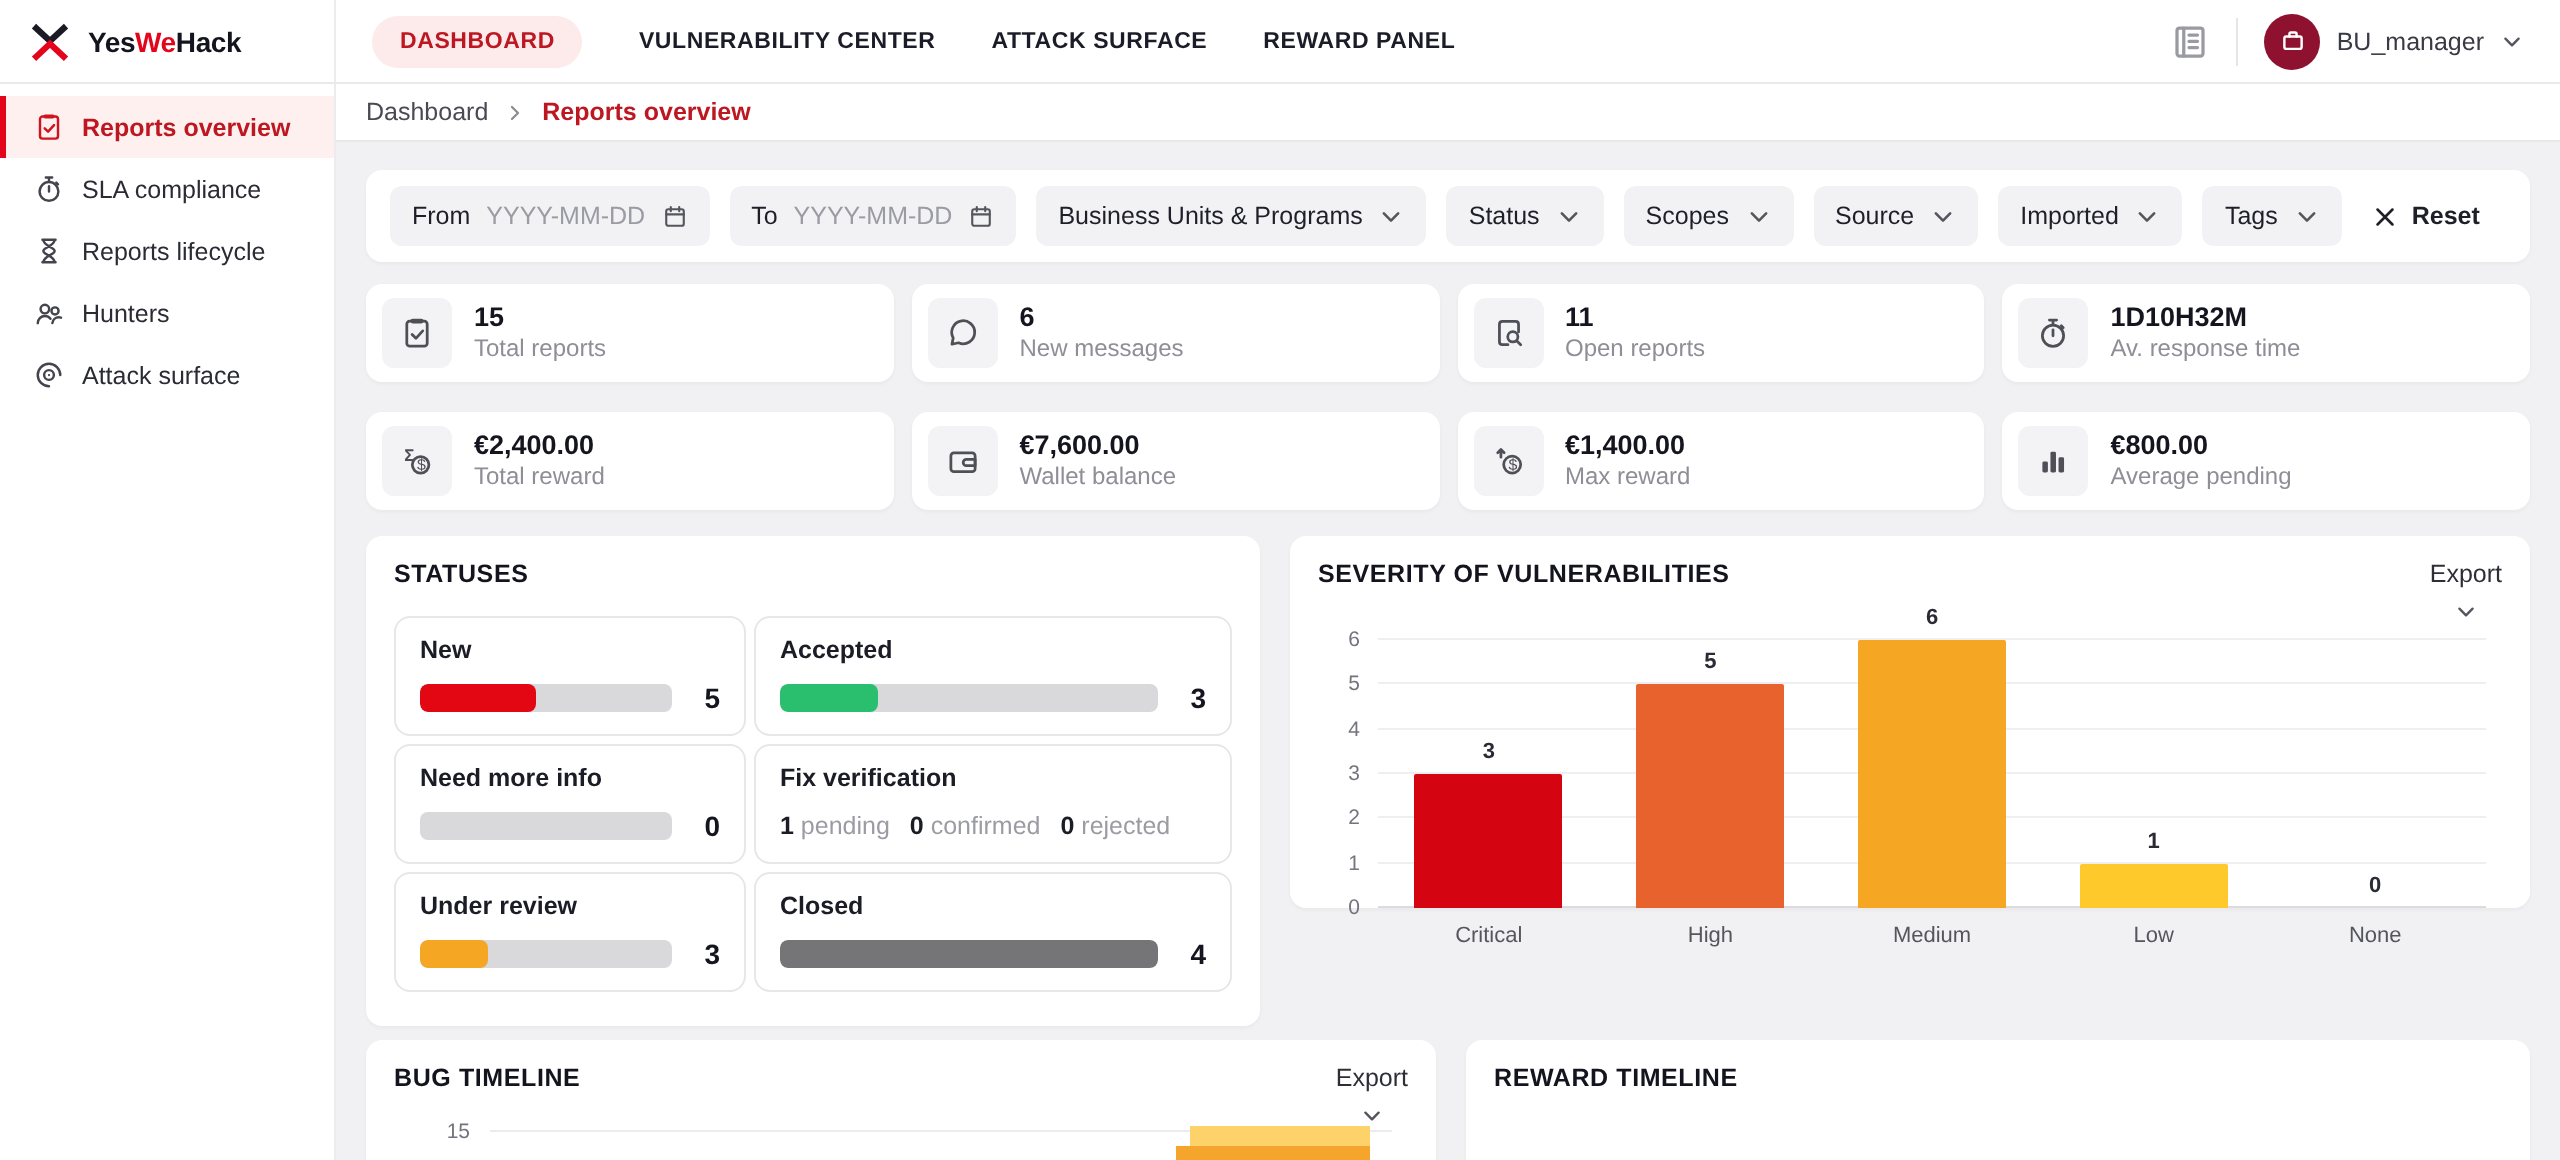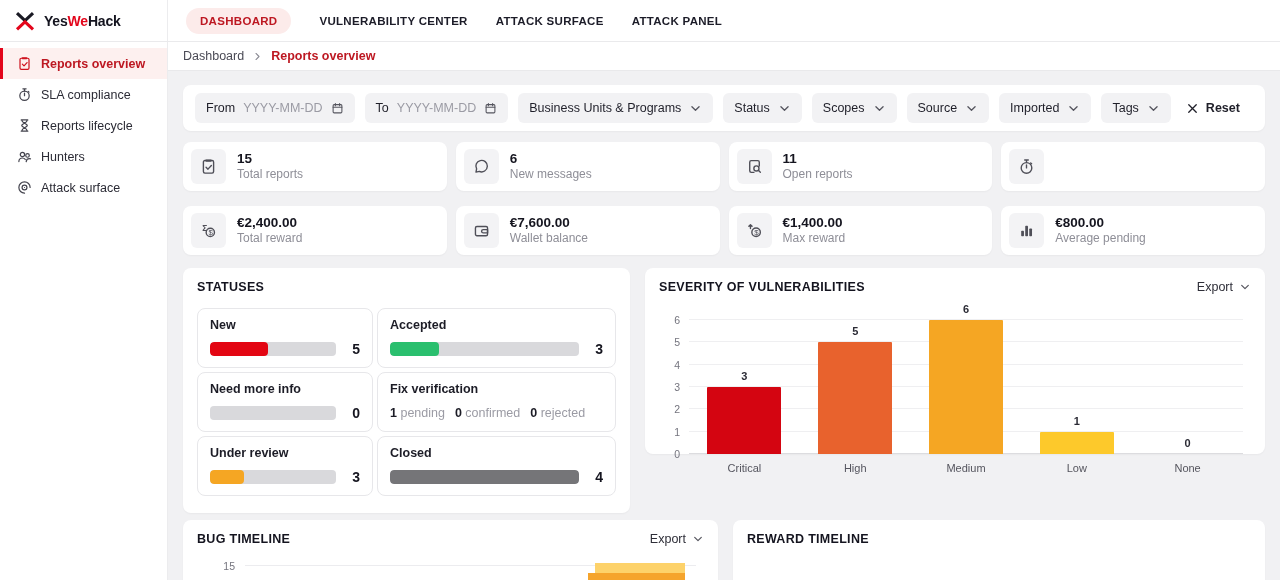--- a/index.html
+++ b/index.html
@@ -72,21 +72,21 @@
     display:flex; align-items:center; justify-content:center; color:#4f4f58; }
   .stat-icon svg { width:17px; height:17px; }
   .stat-value { font-size:13.5px; font-weight:bold; color:#15151f; line-height:1.3; }
   .stat-label { font-size:12px; color:#8e8e97; line-height:1.3; }
 
   
   .panel-row { display:flex; gap:15px; margin-top:13px; }
   .panel { padding:12px 14px; }
   .panel-head { display:flex; align-items:flex-start; justify-content:space-between; height:18px; }
   .panel-title { font-size:12.5px; font-weight:bold; color:#14141f; letter-spacing:.3px; }
-  .export { display:flex; align-items:center; gap:6px; font-size:12.5px; color:#2e2e38; cursor:pointer; }
+  .export { display:flex; align-items:center; gap:6px; font-size:12.5px; color:#2e2e38; cursor:pointer;flex-direction:column; }
 
   
   .statuses-panel { width:447px; min-width:447px; height:245px; }
   .status-grid { display:grid; grid-template-columns:176px 1fr; gap:4px; margin-top:10px; }
   .status-card { border:1px solid #e7e7ea; border-radius:8px; padding:9px 12px 10px; }
   .status-label { font-size:12.5px; font-weight:bold; color:#1c1c26; margin-bottom:9px; }
   .status-bar-row { display:flex; align-items:center; gap:12px; }
   .track { flex:1; height:14px; background:#d9d9dc; border-radius:4px; overflow:hidden; }
   .fill { height:100%; border-radius:4px; }
   .status-value { font-size:14px; font-weight:bold; color:#15151f; min-width:12px; text-align:right; }
@@ -124,22 +124,47 @@
         <path d="M4.5 4.5l7.5 7 7.5-7" stroke="#1a1a24" stroke-width="3.4"></path>
         <path d="M4.5 20l7.5-7 7.5 7" stroke="#e3051b" stroke-width="3.4"></path>
       </svg>
     </span>
     <span class="logo-text"><span>Yes</span><span class="red">We</span><span>Hack</span></span>
   </div>
   <nav class="main-nav" id="main-nav">
       <div class="nav-item active">DASHBOARD</div>
       <div class="nav-item">VULNERABILITY CENTER</div>
       <div class="nav-item">ATTACK SURFACE</div>
-      <div class="nav-item">ATTACK PANEL</div>
+      <div class="nav-item">REWARD PANEL</div>
     </nav>
+  <div class="topbar-right">
+    <span class="ic icon-btn">
+        <svg width="20" height="20" viewBox="0 0 16 16" fill="none" stroke="currentColor" stroke-width="1.3" stroke-linecap="round" stroke-linejoin="round">
+          <rect x="2.8" y="2.4" width="10.4" height="11.2" rx="1"></rect>
+          <path d="M5.5 2.4v11.2M7.6 5.2h3.4M7.6 7.7h3.4M7.6 10.2h3.4&gt;"></path>
+        </svg>
+      </span>
+    <span class="tb-divider"></span>
+    <div class="user-menu">
+      <span class="avatar">
+          <span class="ic">
+            <svg width="15" height="15" viewBox="0 0 16 16" fill="none" stroke="currentColor" stroke-width="1.3" stroke-linecap="round" stroke-linejoin="round">
+              <rect x="3.4" y="5.6" width="9.2" height="6.6" rx="1"></rect>
+              <path d="M6.1 5.6V4.3c0-.4.3-.8.8-.8h2.2c.5 0 .8.4.8.8v1.3"></path>
+            </svg>
+          </span>
+        </span>
+      <span class="user-name">BU_manager</span>
+      <span class="ic chev">
+          <svg width="16" height="16" viewBox="0 0 16 16" fill="none" stroke="currentColor" stroke-width="1.3" stroke-linecap="round" stroke-linejoin="round">
+            <path d="M3.6 5.8L8 10.2l4.4-4.4" stroke-width="1.6"></path>
+          </svg>
+        </span>
+    </div>
+  </div>
 </header>
 
 <aside class="sidebar" id="sidebar">
     <div class="side-item active">
       <span class="ic">
         <svg width="16" height="16" viewBox="0 0 16 16" fill="none" stroke="currentColor" stroke-width="1.3" stroke-linecap="round" stroke-linejoin="round">
           <rect x="3.2" y="2.4" width="9.6" height="11.8" rx="1.4"></rect>
           <path d="M6 2.4h4" stroke-width="2.2"></path>
           <path d="M5.7 8.7l1.8 1.8 3.2-3.5"></path>
         </svg>
@@ -314,20 +339,24 @@
           <div class="stat-value">11</div>
           <div class="stat-label">Open reports</div>
         </div>
       </div>
       <div class="card stat-card">
         <div class="stat-icon">
           <svg width="16" height="16" viewBox="0 0 16 16" fill="none" stroke="currentColor" stroke-width="1.3" stroke-linecap="round" stroke-linejoin="round">
             <circle cx="8" cy="9.3" r="5"></circle>
             <path d="M6.3 1.9h3.4M8 2.2v2M8 9.3V6.5M11.9 4.6l.9.9"></path>
           </svg>
+        </div>
+        <div>
+          <div class="stat-value">1D10H32M</div>
+          <div class="stat-label">Av. response time</div>
         </div>
       </div>
       <div class="card stat-card">
         <div class="stat-icon">
           <svg width="16" height="16" viewBox="0 0 16 16" fill="none" stroke="currentColor" stroke-width="1.3" stroke-linecap="round" stroke-linejoin="round">
             <text x="2" y="8" font-size="8" font-weight="bold" fill="currentColor" stroke="none" font-family="Liberation Sans, sans-serif">Σ</text>
             <circle cx="9.7" cy="9.8" r="3.9"></circle>
             <text x="8" y="12.4" font-size="7.5" fill="currentColor" stroke="none" font-family="Liberation Sans, sans-serif">$</text>
           </svg>
         </div>

